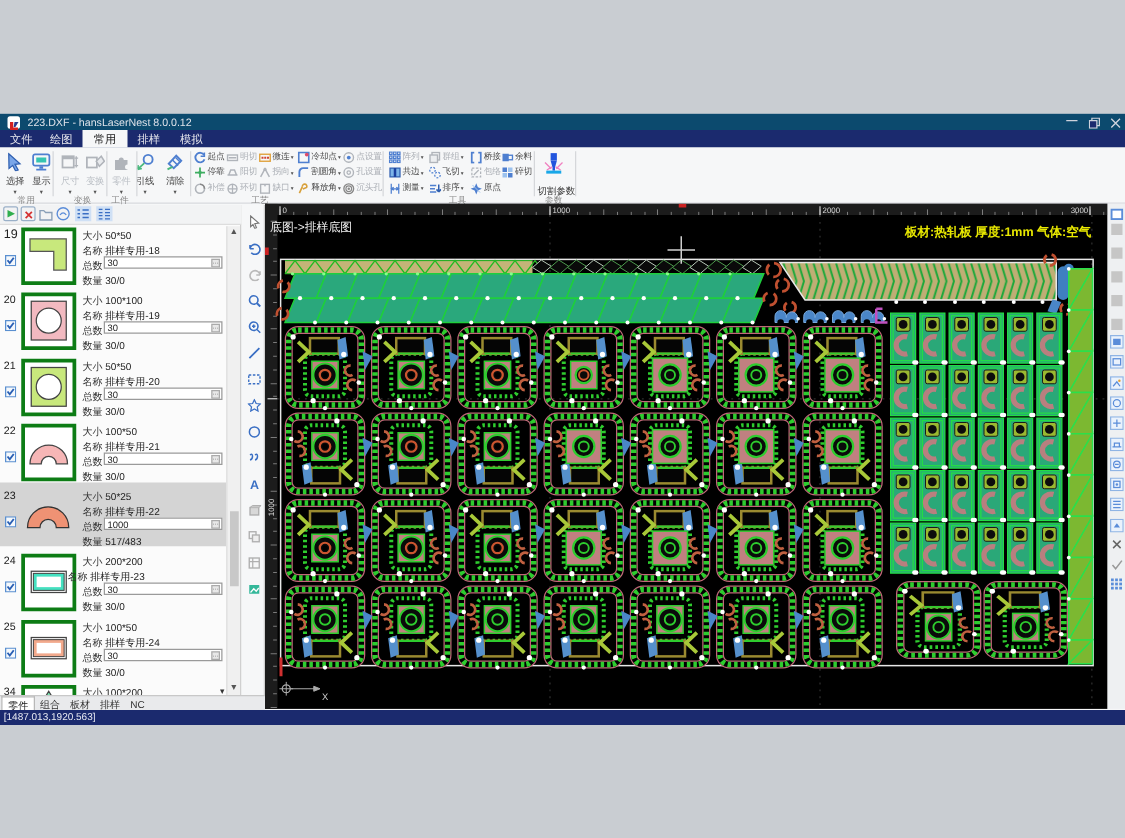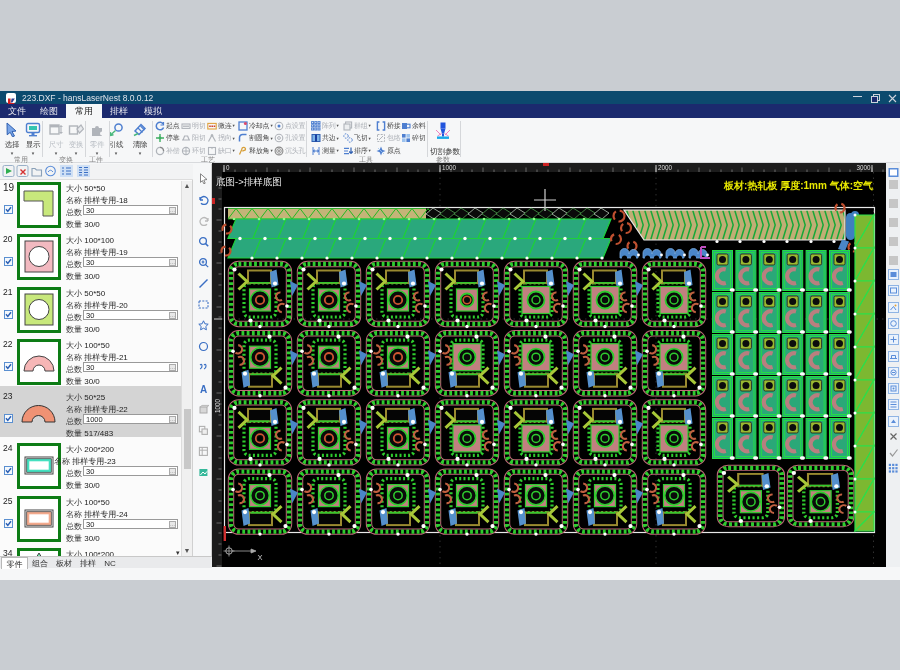--- a/index.html
+++ b/index.html
@@ -1095,13 +1095,14 @@
   </div>
 
   <div style="position:absolute;left:0;top:465px;width:212px;height:12px;background:#e9eaec;border-top:1px solid #c8c8c8">
     <div style="position:absolute;left:1px;top:0;width:27px;height:12px;background:#fff;border:1px solid #b8b8b8;border-bottom:none;font-size:8px;text-align:center;line-height:13px;color:#222">零件</div>
     <div style="position:absolute;left:28px;top:0;width:24px;font-size:8px;text-align:center;line-height:13px;color:#333">组合</div>
     <div style="position:absolute;left:52px;top:0;width:24px;font-size:8px;text-align:center;line-height:13px;color:#333">板材</div>
     <div style="position:absolute;left:76px;top:0;width:24px;font-size:8px;text-align:center;line-height:13px;color:#333">排样</div>
     <div style="position:absolute;left:100px;top:0;width:20px;font-size:8px;text-align:center;line-height:13px;color:#333">NC</div>
   </div>
 
+  <div style="position:absolute;left:0;top:477px;width:900px;height:12px;background:#1b2a6e;color:#e8eaf2;font-size:8px;line-height:12px;padding-left:3px">[1487.013,1920.563]</div>
 </div>
 
 </body></html>

